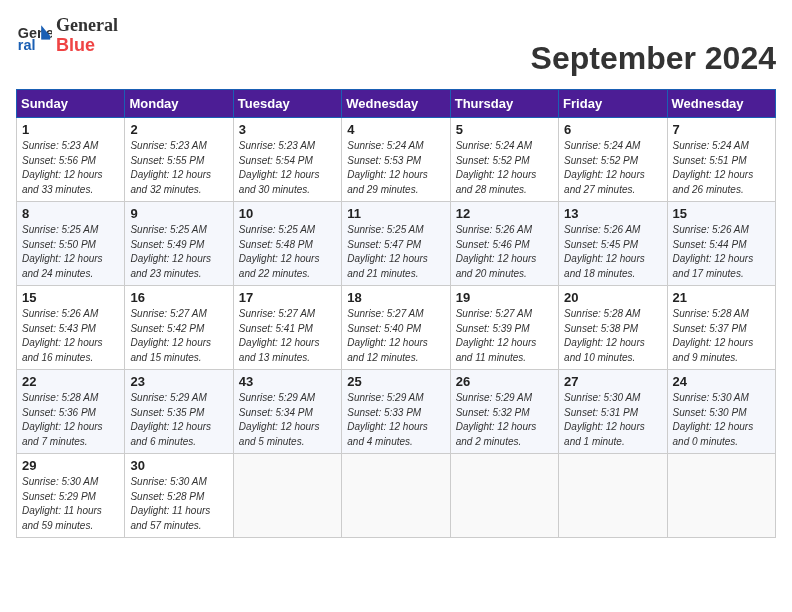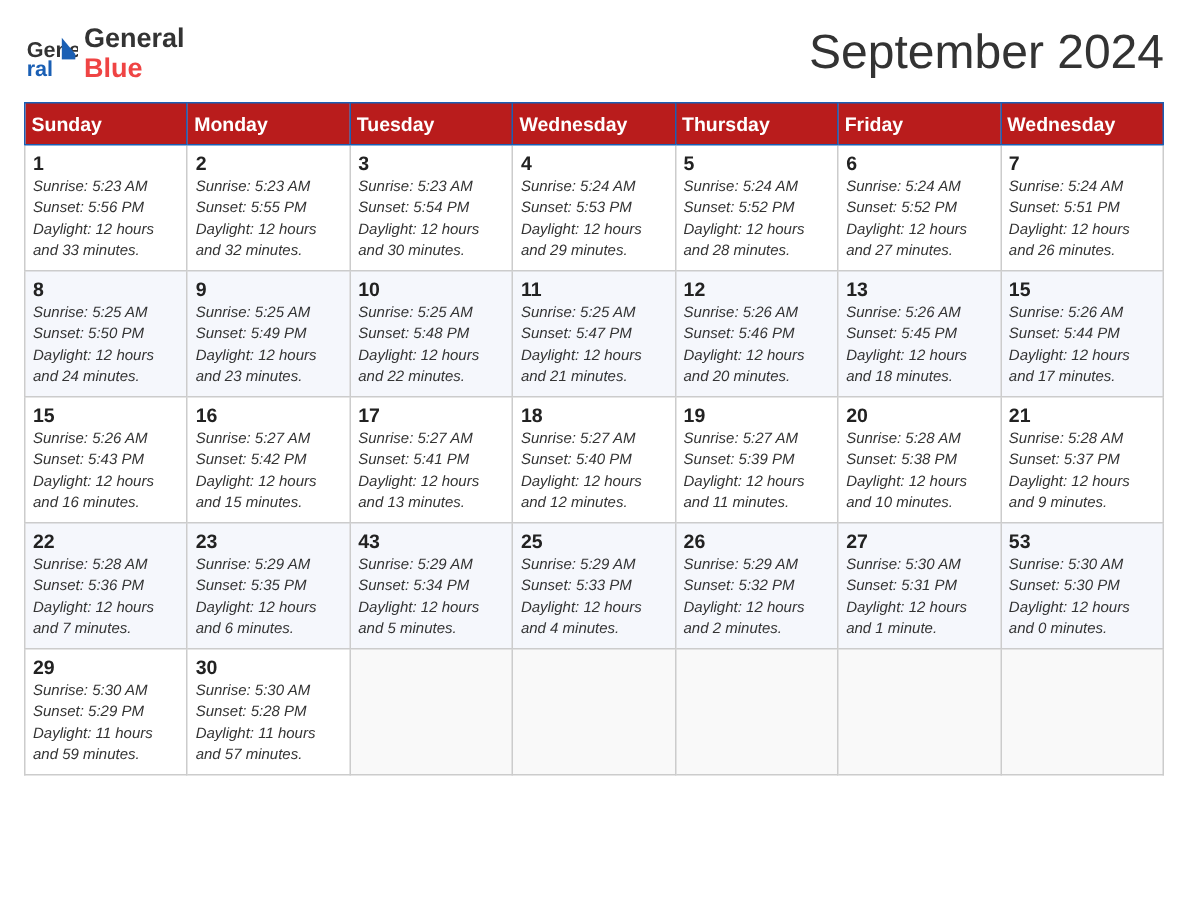--- a/index.html
+++ b/index.html
@@ -23,34 +23,35 @@
     }
     .logo-icon {
       width: 36px;
       height: 36px;
     }
     .title-block {
       text-align: right;
     }
     .month-title {
       font-size: 32px;
-      font-weight: normal;
+      font-weight: bold;
       color: #333;
+      margin-top: 24px;
     }
     .location-title {
       font-size: 16px;
       color: #555;
     }
     .calendar {
       width: 100%;
       border-collapse: collapse;
       font-size: 11px;
     }
     .calendar th {
-      background: #b91c1c;
+      background: #4c1d95;
       color: #fff;
       padding: 6px 4px;
       text-align: left;
       font-size: 13px;
       font-weight: bold;
       border: 1px solid #1a5fb4;
     }
     .calendar td {
       border: 1px solid #ccc;
       vertical-align: top;
@@ -85,21 +86,21 @@
 <div class="header">
   <div class="logo">
     <svg class="logo-icon" viewBox="0 0 40 40">
       <text x="2" y="22" font-size="16" font-weight="bold" fill="#333">Gene</text>
       <text x="2" y="36" font-size="16" font-weight="bold" fill="#1a5fb4">ral</text>
       <polygon points="28,8 38,20 28,20" fill="#1a5fb4"></polygon>
       <rect x="28" y="20" width="10" height="4" fill="#1a5fb4"></rect>
     </svg>
     <div>
       <div style="font-size:18px;font-weight:bold;color:#333;line-height:1.1;">
-        <span style="color:#333;">General</span><br>
+        <span style="color:#333;font-family:Liberation Serif, serif;">General</span><br>
         <span style="color:#ef4444;">Blue</span>
       </div>
     </div>
   </div>
   <div class="title-block">
     <div class="month-title">September 2024</div>
   </div>
 </div>
 
 <table class="calendar">
@@ -305,21 +306,21 @@
 and 2 minutes.</div>
         </td>
         <td>
           <span class="day-number">27</span>
           <div class="day-info" style="white-space: pre-line;">Sunrise: 5:30 AM
 Sunset: 5:31 PM
 Daylight: 12 hours
 and 1 minute.</div>
         </td>
         <td>
-          <span class="day-number">53</span>
+          <span class="day-number">24</span>
           <div class="day-info" style="white-space: pre-line;">Sunrise: 5:30 AM
 Sunset: 5:30 PM
 Daylight: 12 hours
 and 0 minutes.</div>
         </td>
       </tr>
       <tr>
         <td>
           <span class="day-number">29</span>
           <div class="day-info" style="white-space: pre-line;">Sunrise: 5:30 AM

